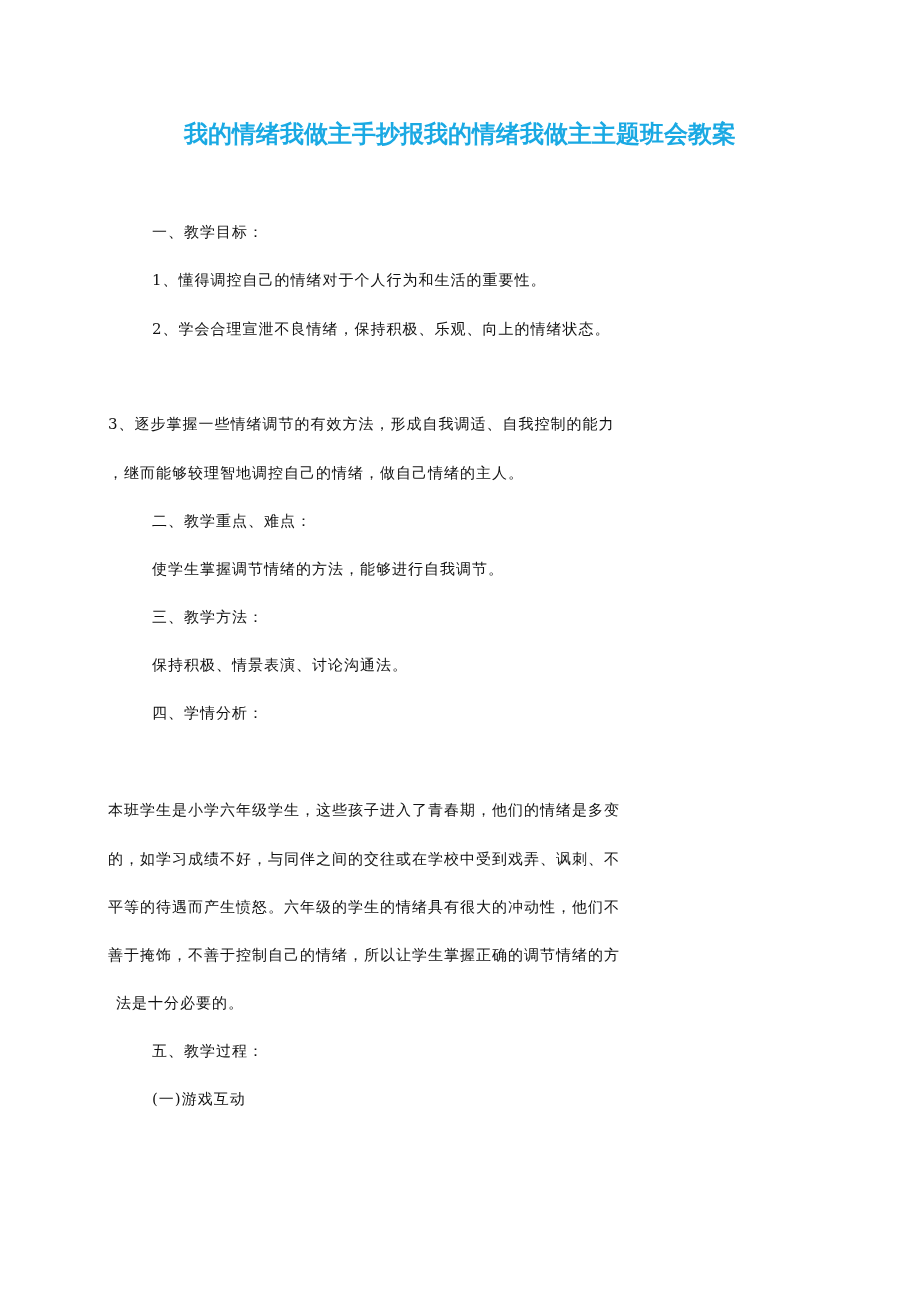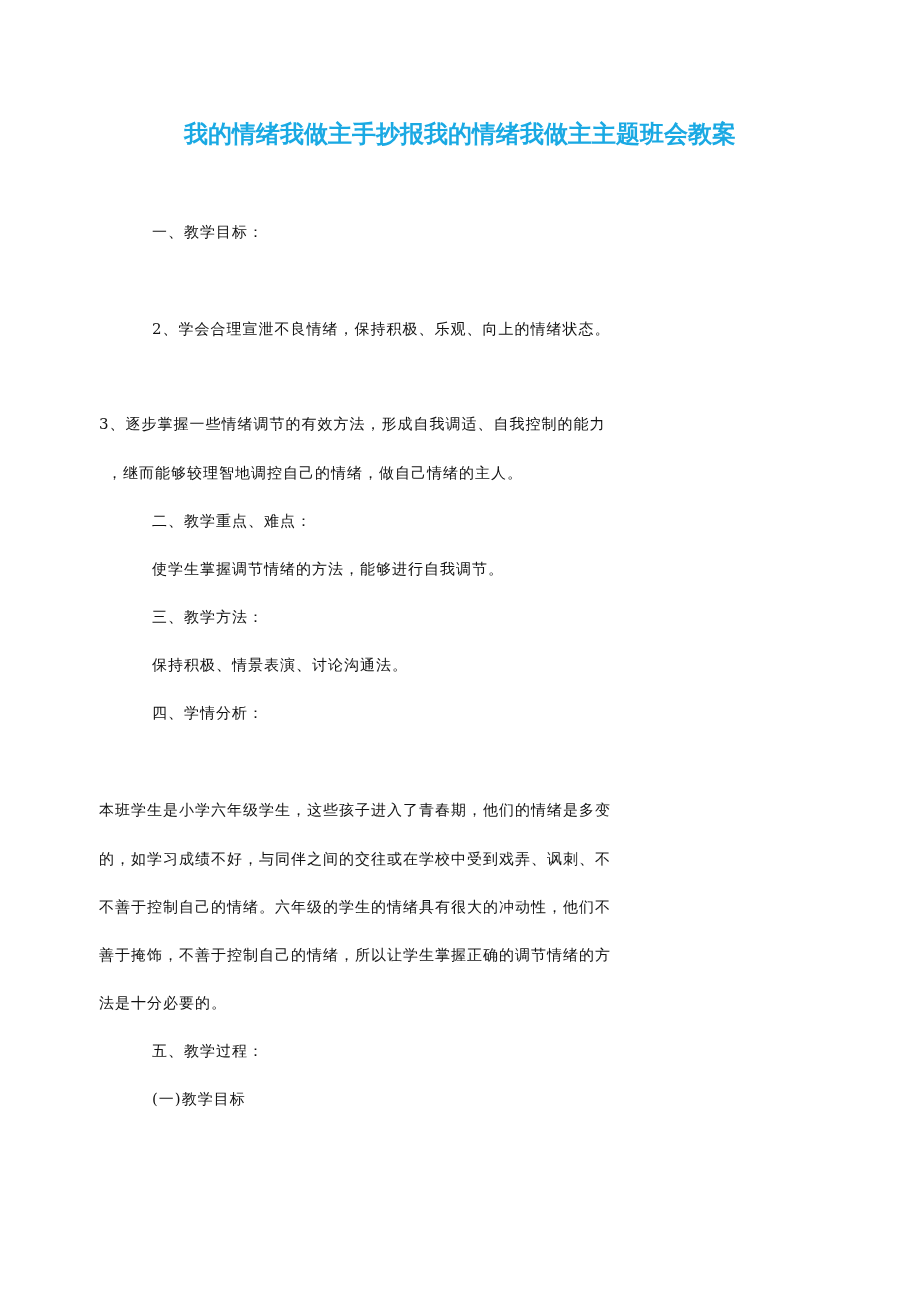--- a/index.html
+++ b/index.html
@@ -35,45 +35,46 @@
       line-height: 36px;
     }
     .line {
       position: absolute;
       font-size: 15px;
       line-height: 28px;
       white-space: nowrap;
       letter-spacing: 1px;
     }
     .indent { left: 152px; }
-    .flush { left: 99px; }
+    .flush { left: 108px; }
   </style>
 </head>
 <body>
 
 <div class="page">
 
   <div class="title">我的情绪我做主手抄报我的情绪我做主主题班会教案</div>
 
   <div class="line indent" style="top:218px;">一、教学目标：</div>
+  <div class="line indent" style="top:266px;">1、懂得调控自己的情绪对于个人行为和生活的重要性。</div>
   <div class="line indent" style="top:315px;">2、学会合理宣泄不良情绪，保持积极、乐观、向上的情绪状态。</div>
 
   <div class="line flush" style="top:410px;">3、逐步掌握一些情绪调节的有效方法，形成自我调适、自我控制的能力</div>
-  <div class="line flush" style="top:459px;margin-left:8px;">，继而能够较理智地调控自己的情绪，做自己情绪的主人。</div>
+  <div class="line flush" style="top:459px;">，继而能够较理智地调控自己的情绪，做自己情绪的主人。</div>
 
   <div class="line indent" style="top:555px;">使学生掌握调节情绪的方法，能够进行自我调节。</div>
   <div class="line indent" style="top:507px;">二、教学重点、难点：</div>
 
   <div class="line indent" style="top:603px;">三、教学方法：</div>
   <div class="line indent" style="top:651px;">保持积极、情景表演、讨论沟通法。</div>
 
   <div class="line indent" style="top:699px;">四、学情分析：</div>
 
   <div class="line flush" style="top:796px;">本班学生是小学六年级学生，这些孩子进入了青春期，他们的情绪是多变</div>
   <div class="line flush" style="top:845px;">的，如学习成绩不好，与同伴之间的交往或在学校中受到戏弄、讽刺、不</div>
-  <div class="line flush" style="top:893px;">不善于控制自己的情绪。六年级的学生的情绪具有很大的冲动性，他们不</div>
+  <div class="line flush" style="top:893px;">平等的待遇而产生愤怒。六年级的学生的情绪具有很大的冲动性，他们不</div>
   <div class="line flush" style="top:941px;text-align:right;">善于掩饰，不善于控制自己的情绪，所以让学生掌握正确的调节情绪的方</div>
-  <div class="line flush" style="top:989px;">法是十分必要的。</div>
+  <div class="line flush" style="top:989px;margin-left:8px;">法是十分必要的。</div>
 
   <div class="line indent" style="top:1037px;">五、教学过程：</div>
-  <div class="line indent" style="top:1085px;">(一)教学目标</div>
+  <div class="line indent" style="top:1085px;">(一)游戏互动</div>
 
 </div>
 
 </body></html>

